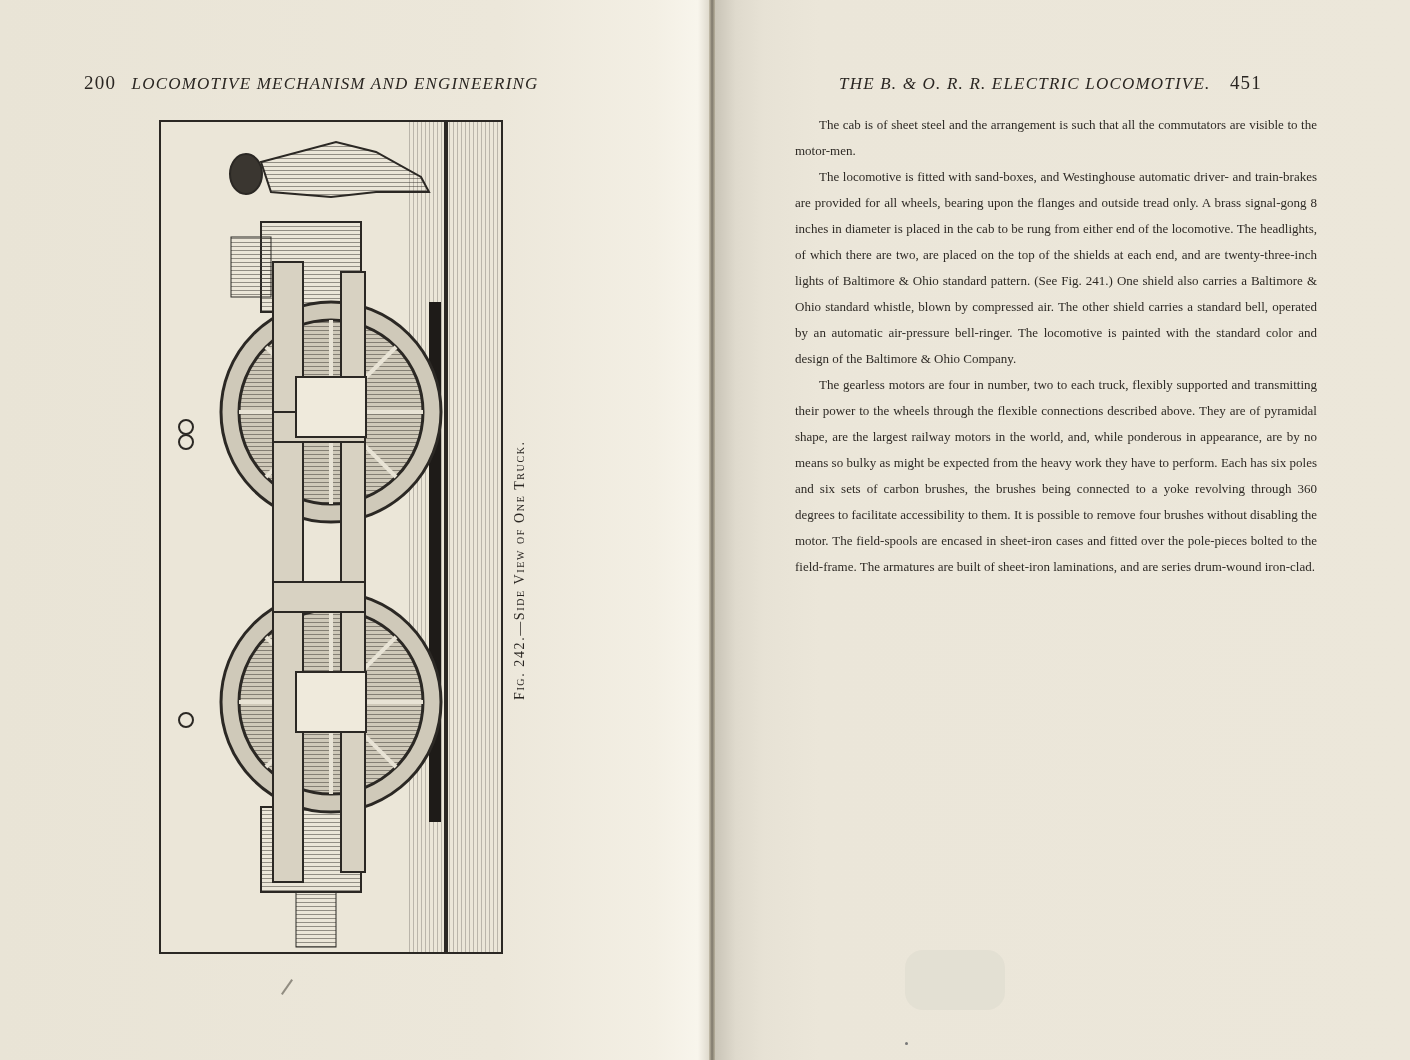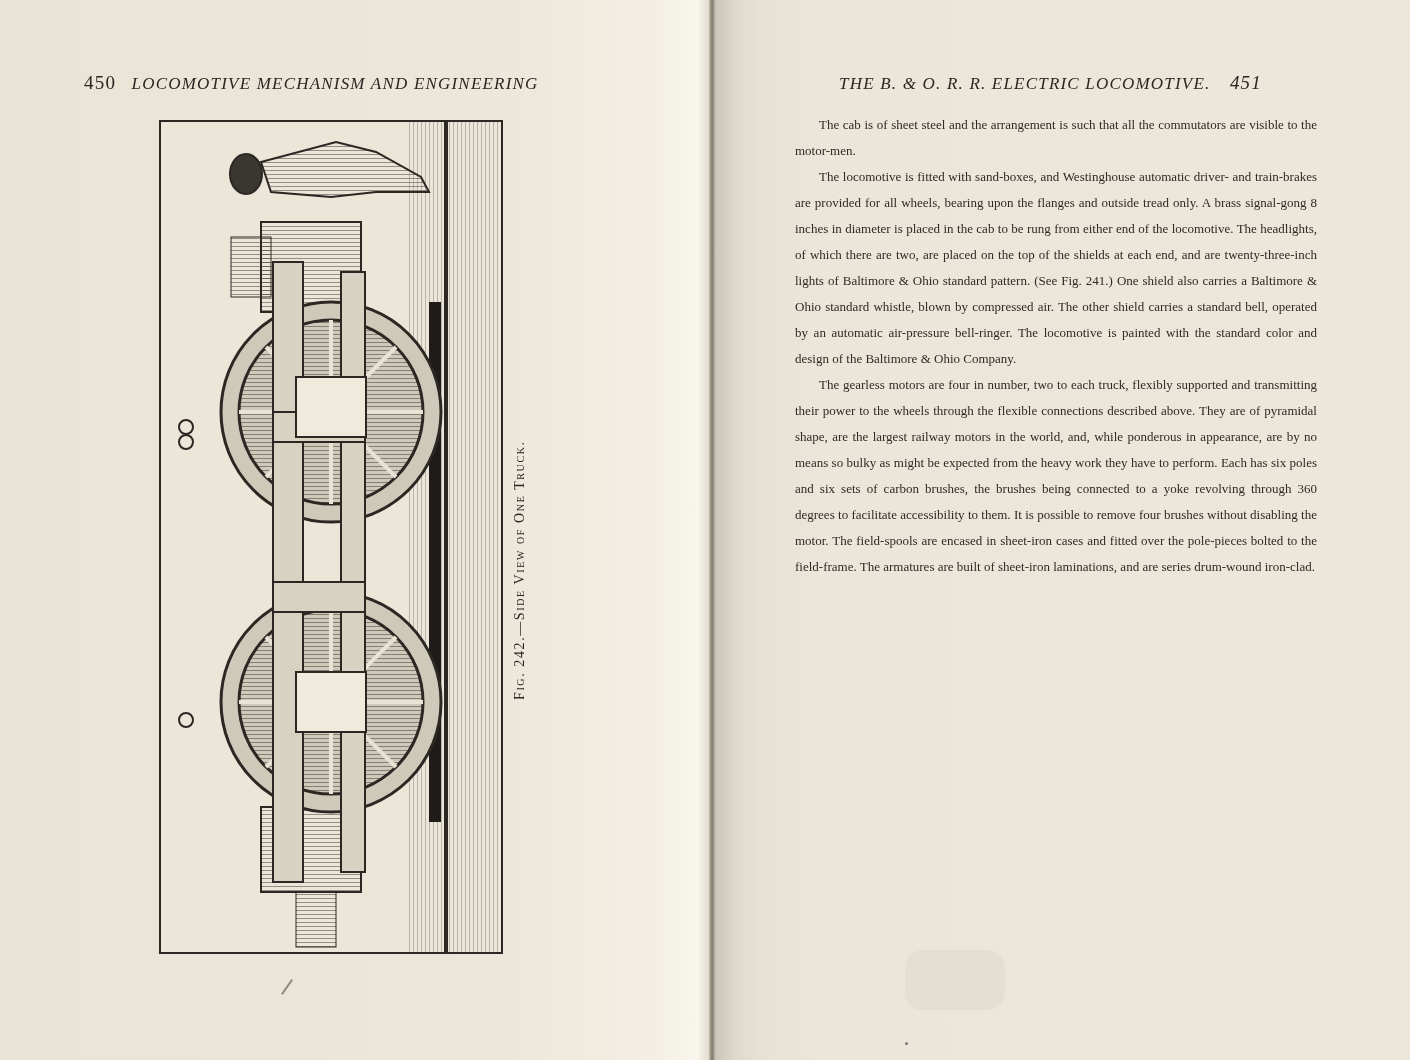--- a/index.html
+++ b/index.html
@@ -24,21 +24,21 @@
   }
   .running-head {
     position: absolute; top: 72px; font-size: 17px; letter-spacing: 1.2px;
     white-space: nowrap;
   }
   .running-head .title { font-style: italic; text-transform: uppercase; text-align: center; }
   .running-head .folio { font-size: 19px; font-style: normal; }
   .rh-left { left: 84px; }
   .rh-left .folio { margin-right: 10px; }
   .rh-right { left: 839px; }
-  .rh-right .folio { margin-left: 14px; font-style: italic; }
+  .rh-right .folio { margin-left: 14px; }
 
   
   .figure-frame {
     position: absolute; left: 159px; top: 120px; width: 340px; height: 830px;
     border: 2px solid #2b2824; background: #ebe6d8; overflow: hidden;
   }
   .figure-frame svg { display: block; }
   .caption {
     position: absolute; left: 512px; top: 700px;
     transform-origin: left top; transform: rotate(-90deg);
@@ -61,21 +61,21 @@
     position: absolute; left: 905px; top: 950px; width: 100px; height: 60px;
     background: #e0ddd0; border-radius: 18px; opacity: .7;
   }
   .dot { position: absolute; left: 905px; top: 1042px; width: 3px; height: 3px; background: #777; border-radius: 50%; }
 </style>
 </head>
 <body>
 
 <div class="page page-left">
   <div class="running-head rh-left">
-    <span class="folio">450</span>
+    <span class="folio">200</span>
     <span class="title">Locomotive Mechanism and Engineering</span>
   </div>
 
   <div class="figure-frame">
     <svg width="340" height="830" viewBox="0 0 340 830" xmlns="http://www.w3.org/2000/svg">
       <defs>
         <pattern id="hatch" width="4" height="4" patternUnits="userSpaceOnUse">
           <line x1="0" y1="0" x2="4" y2="0" stroke="#3a3630" stroke-width="1"></line>
         </pattern>
         <pattern id="vhatch" width="4" height="4" patternUnits="userSpaceOnUse">

